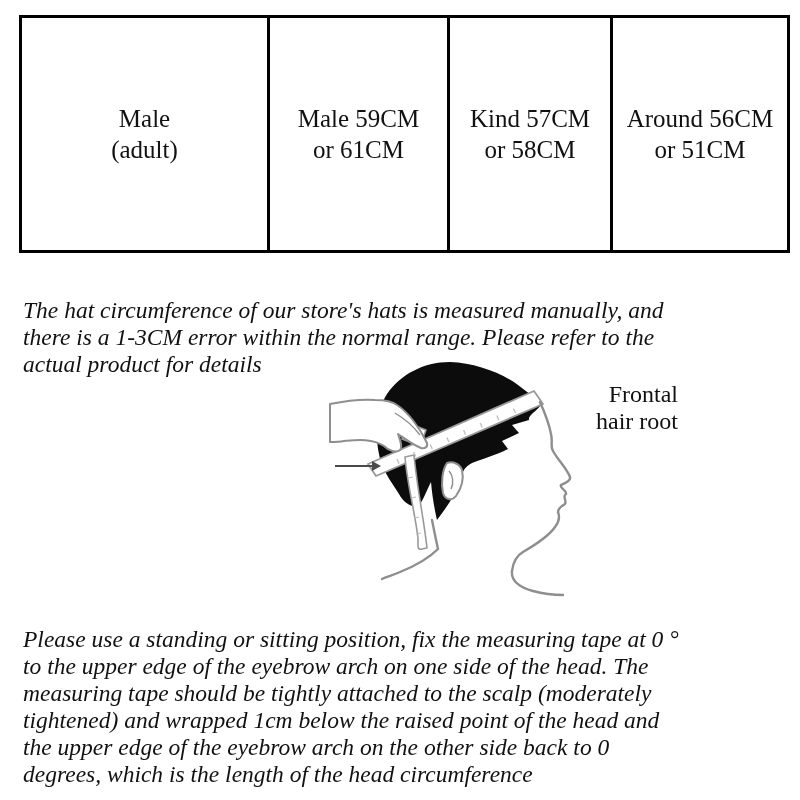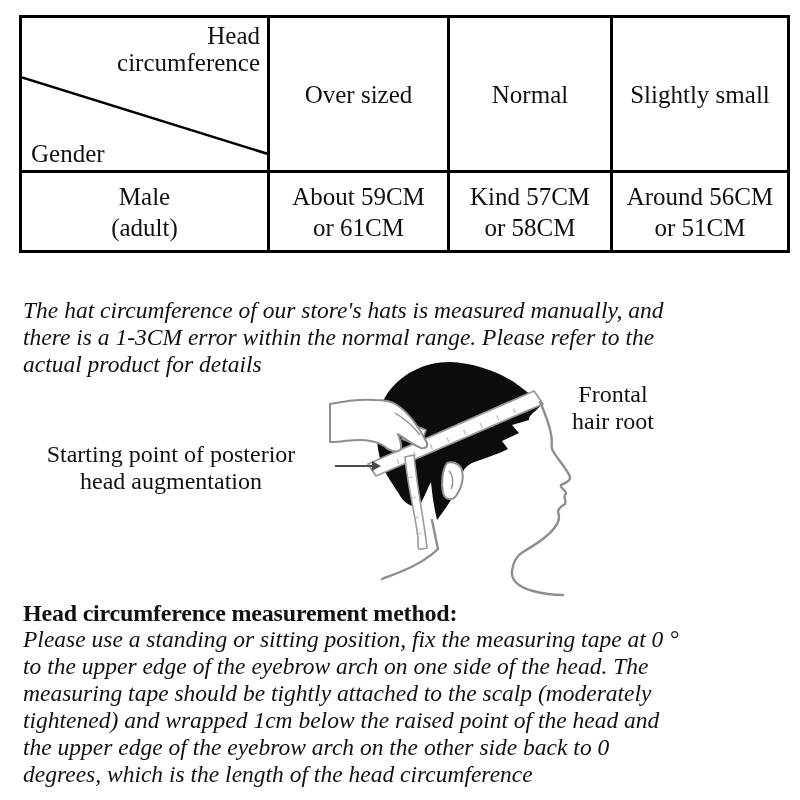--- a/index.html
+++ b/index.html
@@ -29,56 +29,44 @@
   }
   
   .sec-heading{
     position:absolute;left:23px;font-weight:bold;font-size:24px;line-height:26px;
     letter-spacing:-0.2px;white-space:pre;
   }
   .sec-body{
     position:absolute;left:23px;font-size:23.5px;line-height:27px;white-space:pre;font-style:italic;
   }
   .diagram-label{
-    position:absolute;text-align:center;font-size:24px;line-height:26.5px;white-space:pre-line;
+    position:absolute;text-align:right;font-size:24px;line-height:26.5px;white-space:pre-line;
   }
   #label-left{left:25px;top:441px;width:292px;}
   #label-right{left:548px;top:381px;width:130px;}
   
   .illustration{position:absolute;left:315px;top:358px;width:270px;height:247px;}
 </style>
 </head>
 <body>
 
 <div class="page">
 
   <table class="size-table">
     <colgroup>
       <col style="width:248px">
         <col style="width:180px">
         <col style="width:163px">
         <col style="width:177px">
     </colgroup>
     <tbody>
-        <tr style="height:96px">
-      <td class="corner">
-        <svg viewBox="0 0 100 100" preserveAspectRatio="none">
-          <line x1="0" y1="39" x2="100" y2="89" stroke="#000" stroke-width="2.6" vector-effect="non-scaling-stroke"></line>
-        </svg>
-        <div class="corner-top">Head circumference</div>
-        <div class="corner-bottom">Gender</div>
-      </td>
-      <td>Over sized</td>
-      <td>Normal</td>
-      <td>Slightly small</td>
-    </tr>
     <tr style="height:57px">
       <td>Male
 (adult)</td>
-      <td>About 59CM
+      <td>Male 59CM
 or 61CM</td>
       <td>Kind 57CM
 or 58CM</td>
       <td>Around 56CM
 or 51CM</td>
     </tr>
   </tbody>
     </table>
 
   <div class="sec-body" style="top:297px">The hat circumference of our store's hats is measured manually, and
@@ -162,26 +150,23 @@
          C 229,236 240,237 248,237"></path>
 
     <path fill="none" stroke="#8e8e8e" stroke-width="2.4" stroke-linecap="round" d="M 117,162 C 119,172 121,182 123,191 C 115,199 100,208 85,214 C 78,217 72,219 67,221"></path>
 
     <g>
       <line x1="20" y1="108" x2="57" y2="108" stroke="#4a4a4a" stroke-width="2"></line>
       <polygon points="57,103 66,108 57,113" fill="#4a4a4a"></polygon>
     </g>
   </svg>
 
-  <div class="diagram-label" id="label-left">Starting point of posterior
-head augmentation</div>
   <div class="diagram-label" id="label-right">Frontal
 hair root</div>
 
-  <div class="sec-heading" style="top:600px">Head circumference measurement method:</div>
   <div class="sec-body" style="top:626px">Please use a standing or sitting position, fix the measuring tape at 0 °
 to the upper edge of the eyebrow arch on one side of the head. The
 measuring tape should be tightly attached to the scalp (moderately
 tightened) and wrapped 1cm below the raised point of the head and
 the upper edge of the eyebrow arch on the other side back to 0
 degrees, which is the length of the head circumference</div>
 
 </div>
 
 </body></html>

